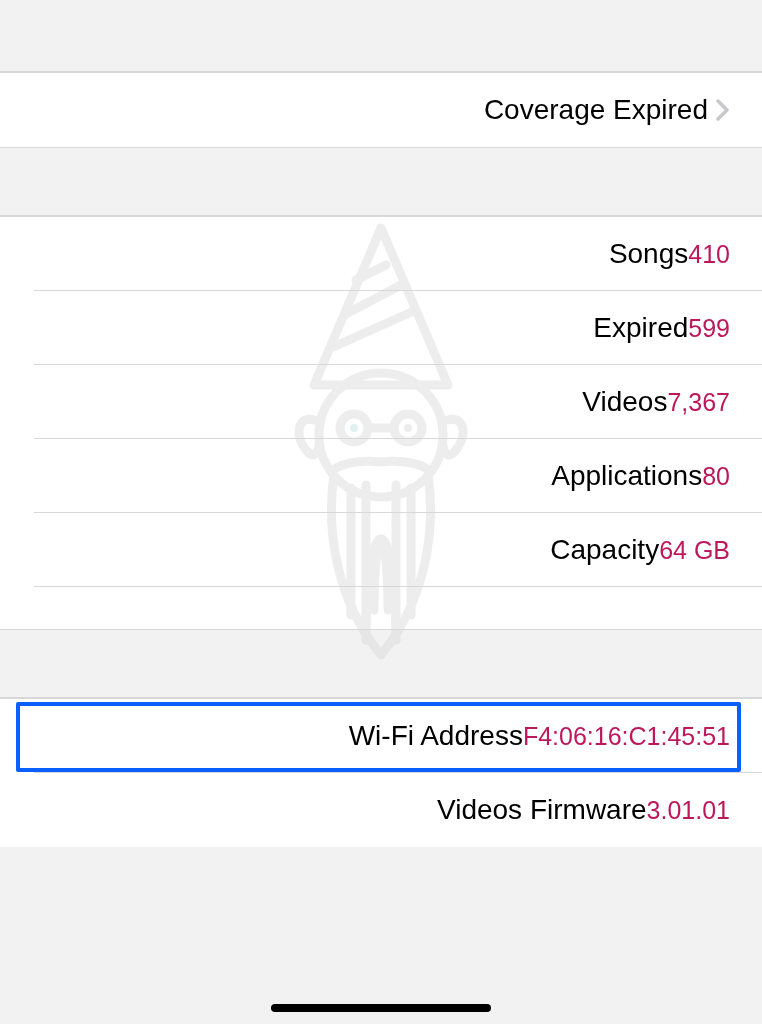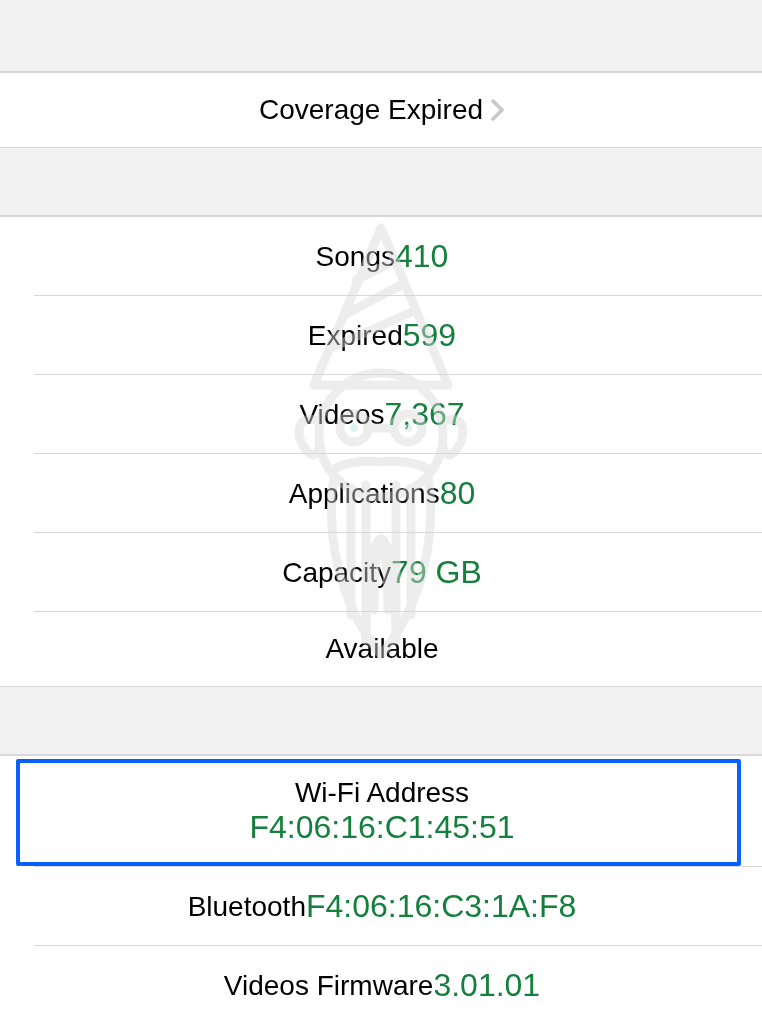--- a/index.html
+++ b/index.html
@@ -36,21 +36,21 @@
     }
     .section {
       background: #ffffff;
       border-top: 1px solid #d8d8d8;
       position: relative;
       z-index: 1;
     }
     .row {
       display: flex;
       align-items: center;
-      justify-content: center;
+      justify-content: flex-end;
       padding: 21px 32px 21px 34px;
       position: relative;
     }
     .row.with-separator::after {
       content: "";
       position: absolute;
       left: 34px;
       right: 0;
       bottom: 0;
       height: 1px;
@@ -58,38 +58,37 @@
     }
     .row.full-separator {
       border-bottom: 1px solid #d8d8d8;
     }
     .row .label {
       font-size: 28px;
       color: #000000;
       font-weight: 400;
     }
     .row .value {
-      font-size: 32px;
-      color: #15803d;
+      font-size: 25px;
+      color: #be185d;
       font-weight: 400;
     }
     .chevron {
       width: 14px;
       height: 22px;
       margin-left: 8px;
       display: flex;
       align-items: center;
     }
     .chevron svg {
       width: 100%;
       height: 100%;
     }
     .highlighted-row {
       position: relative;
-      flex-direction: column;
     }
     .highlight-box {
       position: absolute;
       top: 3px;
       left: 16px;
       right: 21px;
       bottom: 1px;
       border: 4px solid #0a5fff;
       border-radius: 2px;
       z-index: 2;
@@ -176,38 +175,33 @@
   <div class="row with-separator">
     <span class="label">Videos</span>
     <span class="value">7,367</span>
   </div>
   <div class="row with-separator">
     <span class="label">Applications</span>
     <span class="value">80</span>
   </div>
   <div class="row with-separator">
     <span class="label">Capacity</span>
-    <span class="value">79 GB</span>
+    <span class="value">64 GB</span>
   </div>
   <div class="row full-separator">
-    <span class="label">Available</span>
   </div>
 </div>
 
 <div class="section-gap small"></div>
 
 <div class="section">
   <div class="row with-separator highlighted-row">
     <div class="highlight-box"></div>
     <span class="label">Wi-Fi Address</span>
     <span class="value">F4:06:16:C1:45:51</span>
   </div>
-  <div class="row with-separator">
-    <span class="label">Bluetooth</span>
-    <span class="value">F4:06:16:C3:1A:F8</span>
-  </div>
   <div class="row">
     <span class="label">Videos Firmware</span>
     <span class="value">3.01.01</span>
   </div>
 </div>
 
 <div class="home-indicator"></div>
 
 </body></html>

